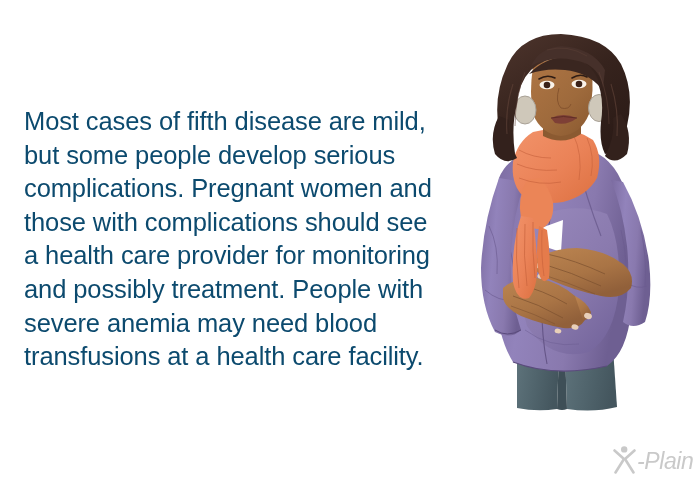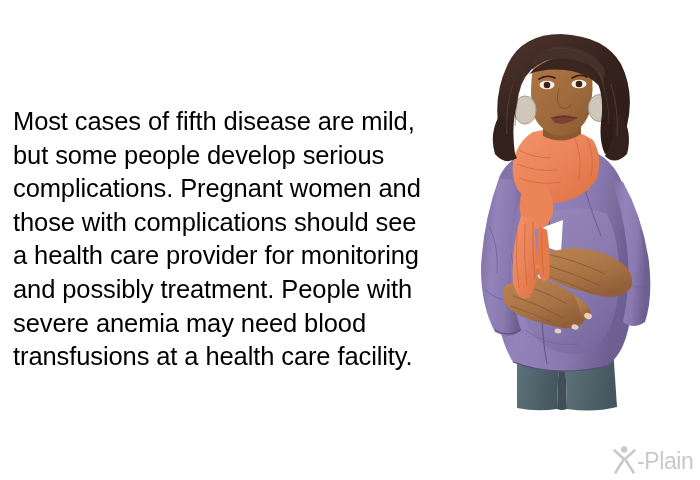--- a/index.html
+++ b/index.html
@@ -13,27 +13,27 @@
     width: 700px;
     height: 480px;
     background: #ffffff;
     overflow: hidden;
     font-family: "Liberation Sans", sans-serif;
   }
 
   
   #body-text {
     position: absolute;
-    left: 13px;
+    left: 24px;
     top: 105px;
     width: 445px;
     font-family: "Liberation Sans", sans-serif;
     font-size: 25.5px;
     line-height: 33.6px;
-    color: #000000;
+    color: #0c4a6e;
     letter-spacing: -0.1px;
     white-space: pre-line;
     -webkit-font-smoothing: antialiased;
   }
 
   
   #illustration {
     position: absolute;
     left: 455px;
     top: 30px;
@@ -58,20 +58,21 @@
   }
   #logo svg { display: block; }
   .logo-word {
     font-family: "Liberation Sans", sans-serif;
     font-size: 23px;
     color: #c9c9c9;
     letter-spacing: -0.4px;
     line-height: 1;
     margin-left: -1px;
     margin-top: 4px;
+    font-style: italic;
   }
 </style>
 </head>
 <body>
 
 <div id="slide">
 
   <div id="body-text">Most cases of fifth disease are mild,
 but some people develop serious
 complications. Pregnant women and

